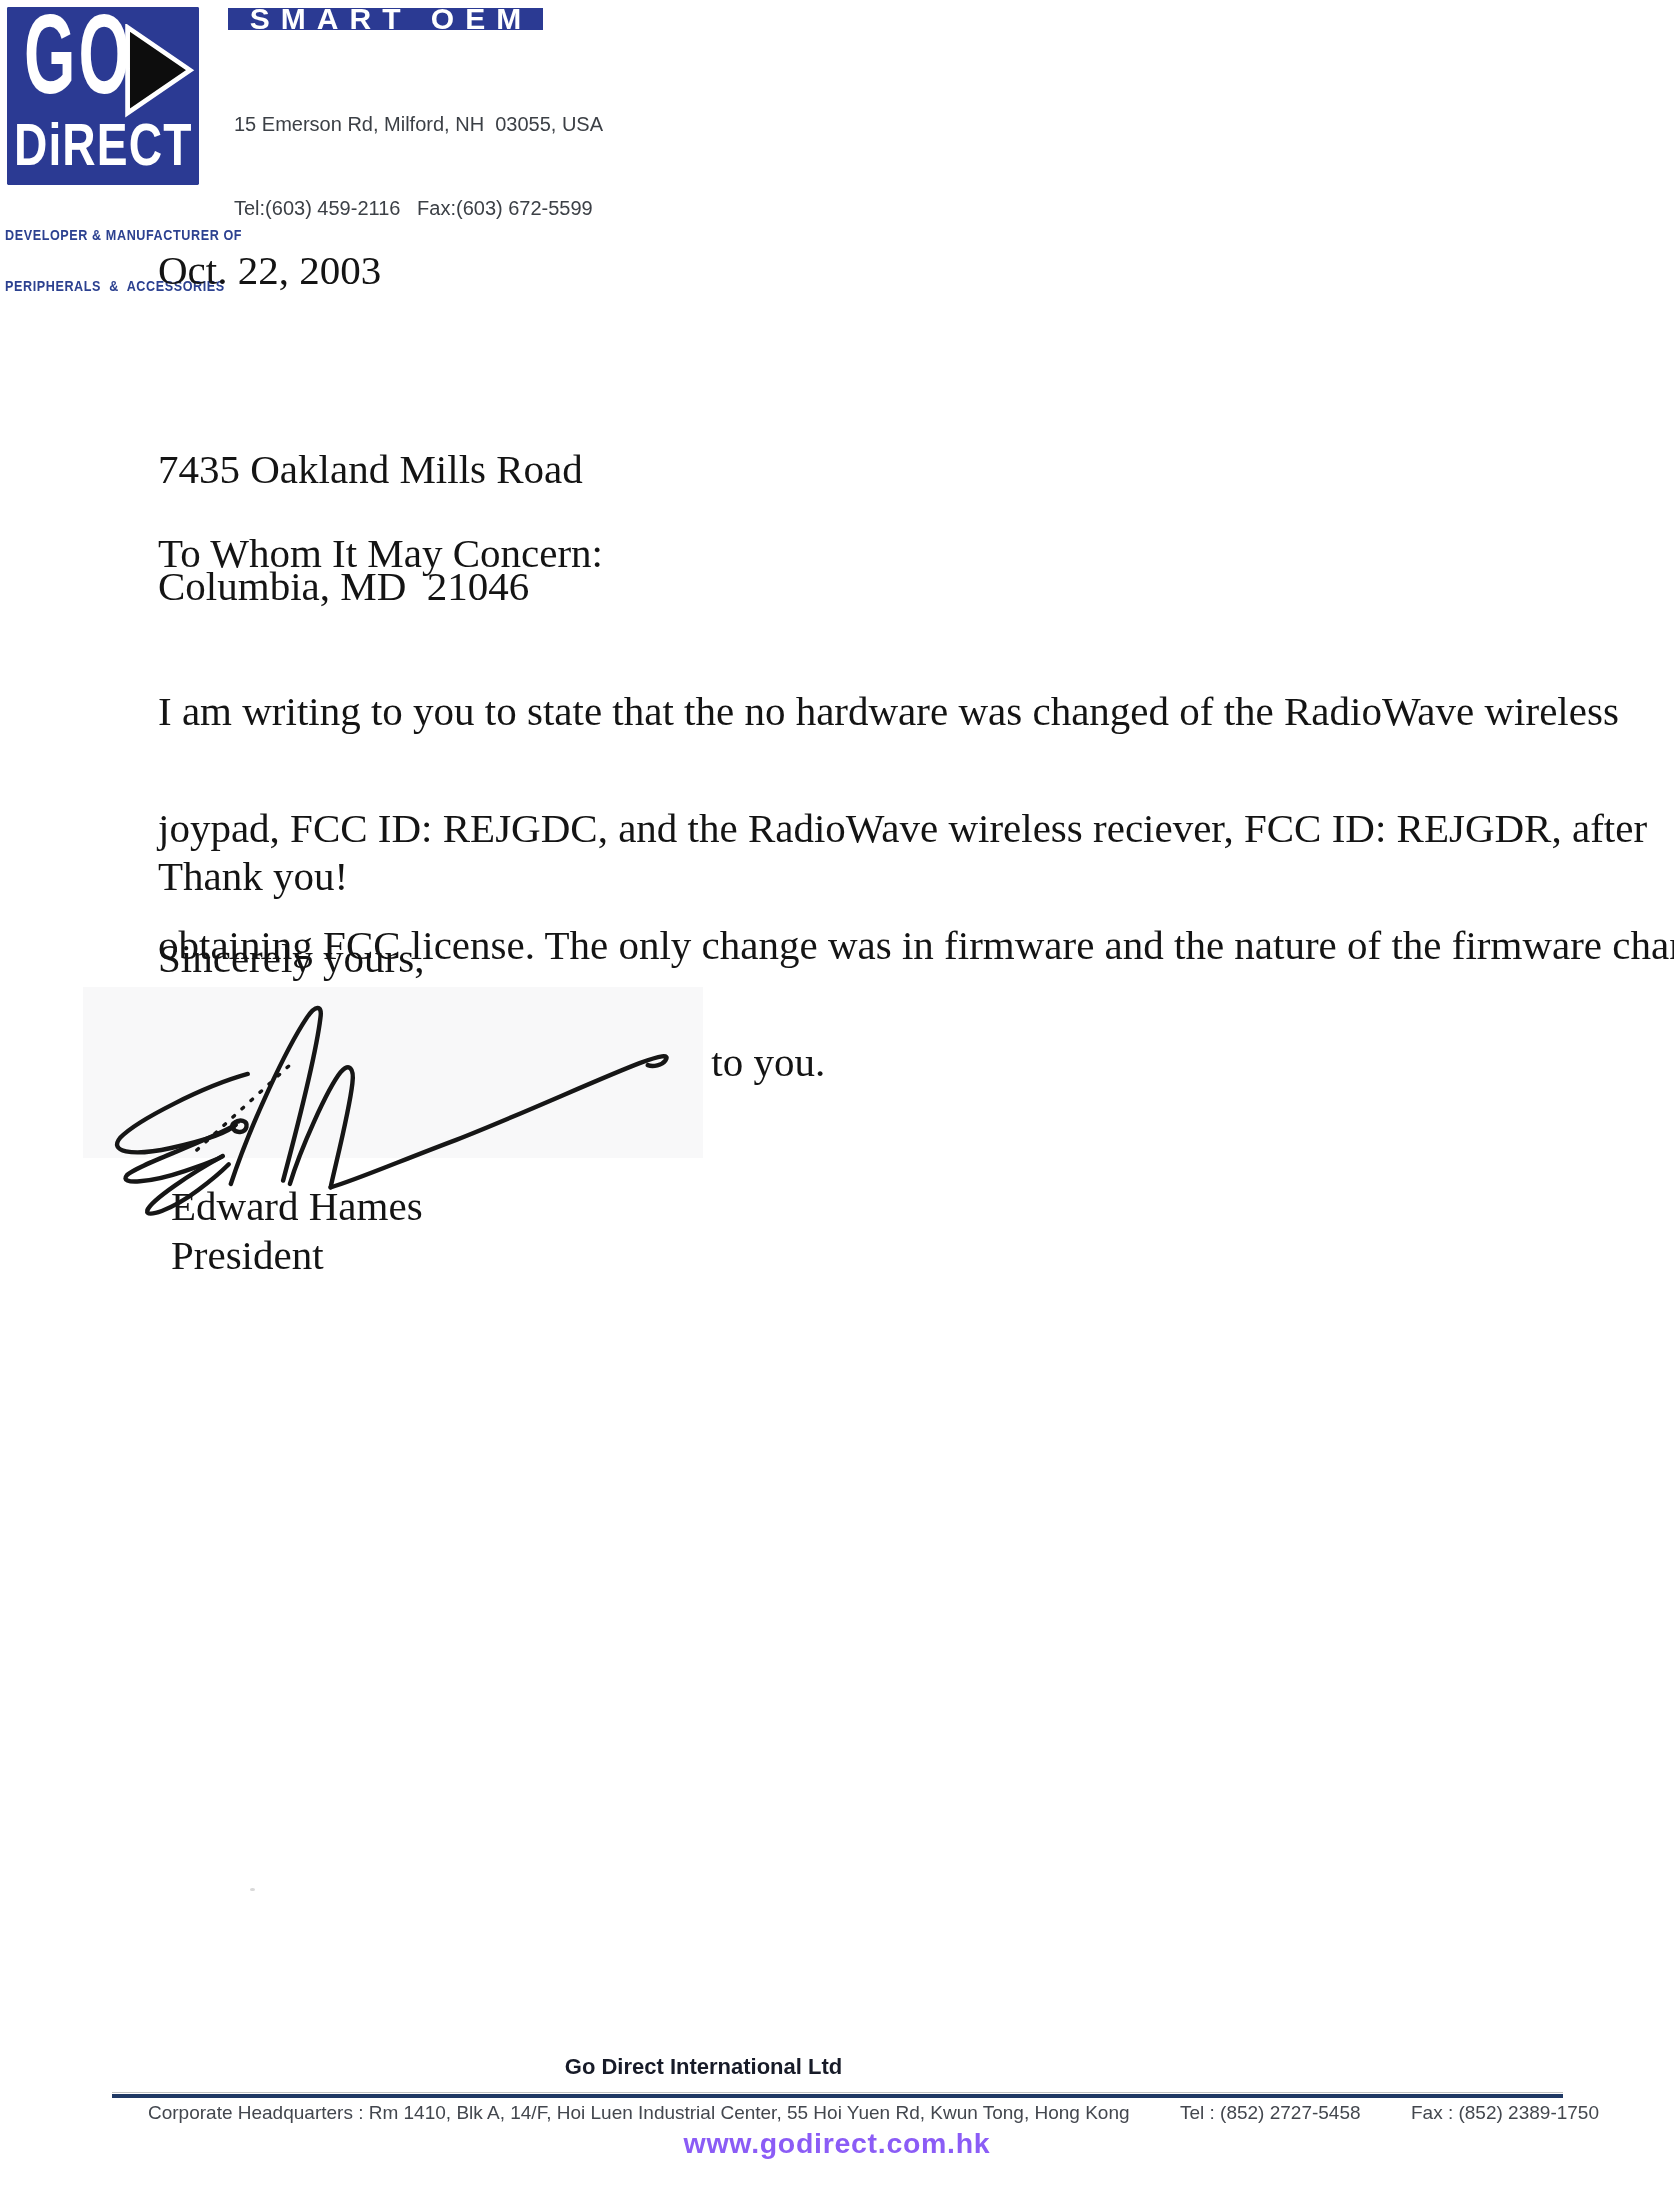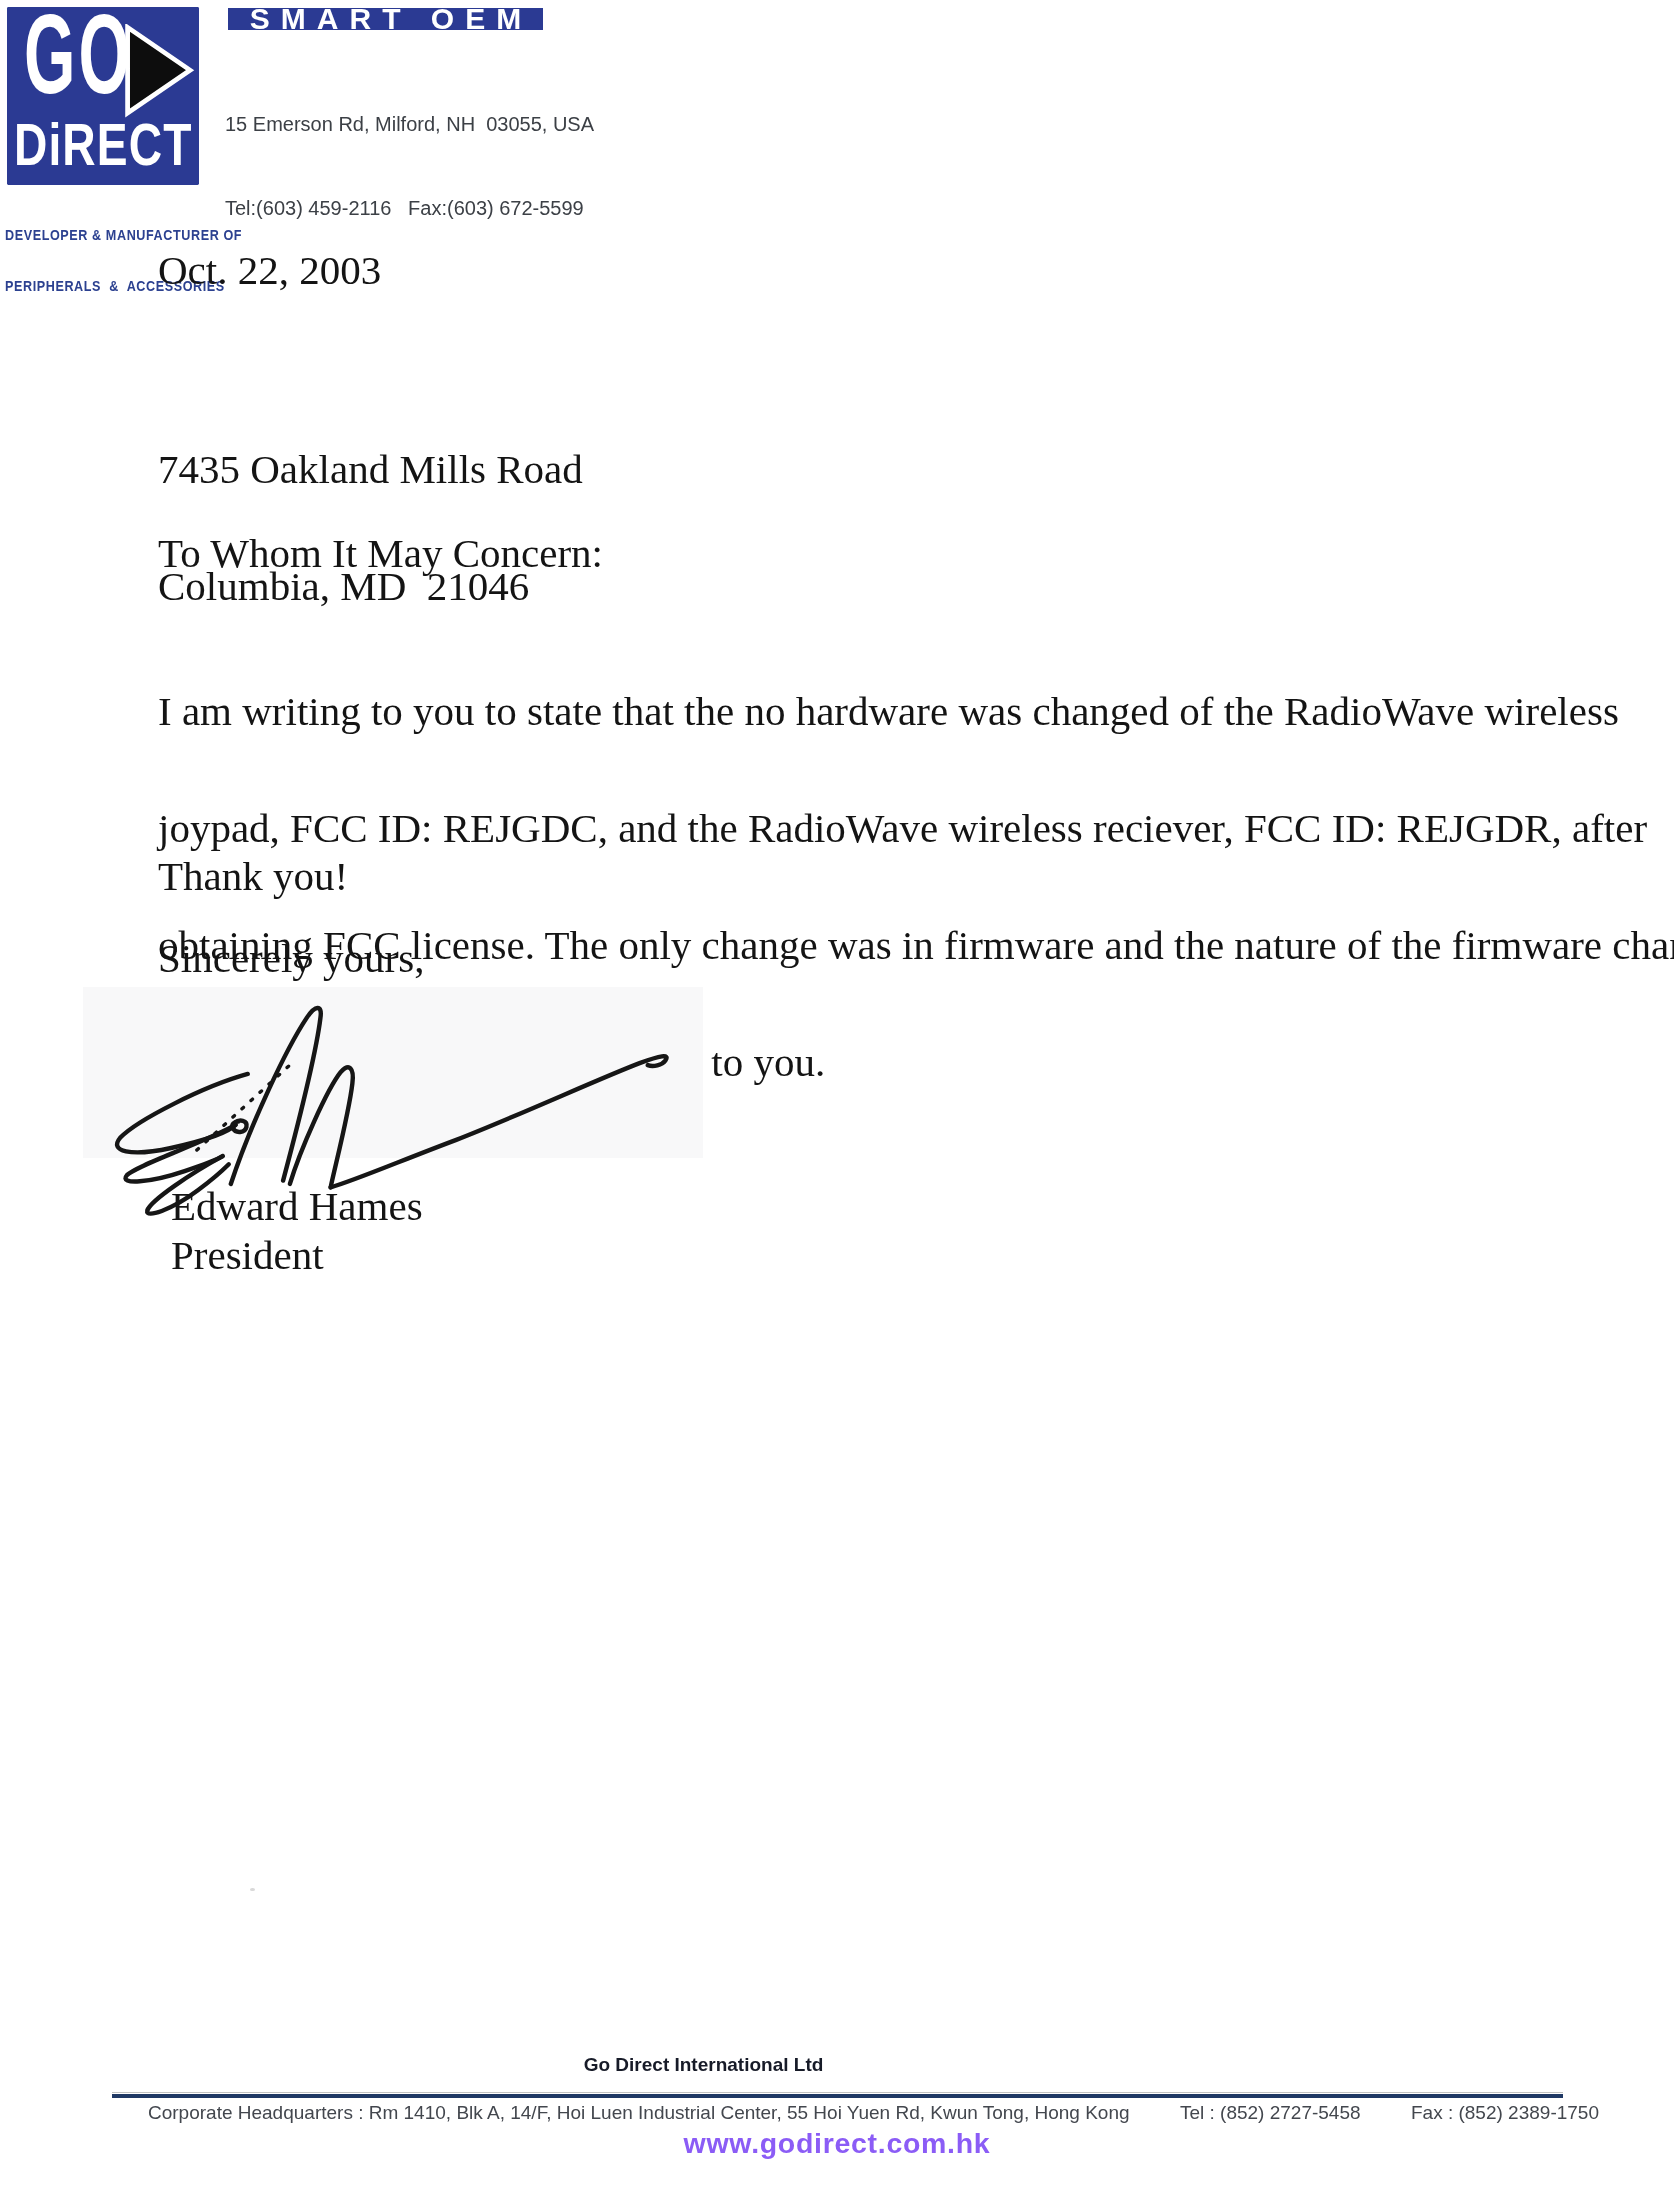--- a/index.html
+++ b/index.html
@@ -43,21 +43,21 @@
     left: 228px; top: 8.2px; width: 315px; height: 22px;
     background: #2b3a93;
     display: flex; align-items: center; justify-content: center;
   }
   .brand-bar-text {
     font-family: "Liberation Sans", sans-serif;
     font-weight: 700; font-size: 30px; color: #ffffff;
     letter-spacing: 11px; padding-left: 11px; white-space: pre;
   }
   .hdr-address {
-    left: 225px; top: 54px;
+    left: 234px; top: 54px;
     font-family: "Liberation Sans", sans-serif;
     font-size: 20px; line-height: 28px; color: #3c4046; white-space: pre;
   }
 
   
   .serif { font-size: 41px; color: #141414; line-height: 39px; white-space: pre; }
   .date       { left: 158px; top: 251px; }
   .recipient  { left: 158px; top: 372px; }
   .salutation { left: 158px; top: 534px; }
   .bodytext   { left: 158px; top: 614px; line-height: 39px; }
@@ -70,21 +70,21 @@
   .sig-shade { left: 83px; top: 987px; width: 620px; height: 171px; background: #f8f8f9; }
   .signature-svg { left: 95px; top: 987px; }
 
   .artifact-dot { left: 250px; top: 1888px; width: 4.8px; height: 3.4px;
                   background: #d9d9d9; border-radius: 50%; }
 
   
   .footer-company {
     left: 0; top: 2054px; width: 1407px; text-align: center;
     font-family: "Liberation Sans", sans-serif;
-    font-weight: 700; font-size: 19px; color: #171b28;
+    font-weight: 700; font-size: 22px; color: #171b28;
   }
   .footer-rule { left: 112px; top: 2092px; width: 1451px; }
   .footer-rule .rule-gray { height: 1.4px; background: #c2c2c2; margin-bottom: 0.7px; }
   .footer-rule .rule-navy { height: 4.1px; background: #1f3864; }
   .footer-info {
     left: 112px; top: 2102px; width: 1451px;
     display: flex; justify-content: space-between;
     font-family: "Liberation Sans", sans-serif;
     font-size: 19px; color: #43474e; white-space: pre; margin-left: 36px;
   }

